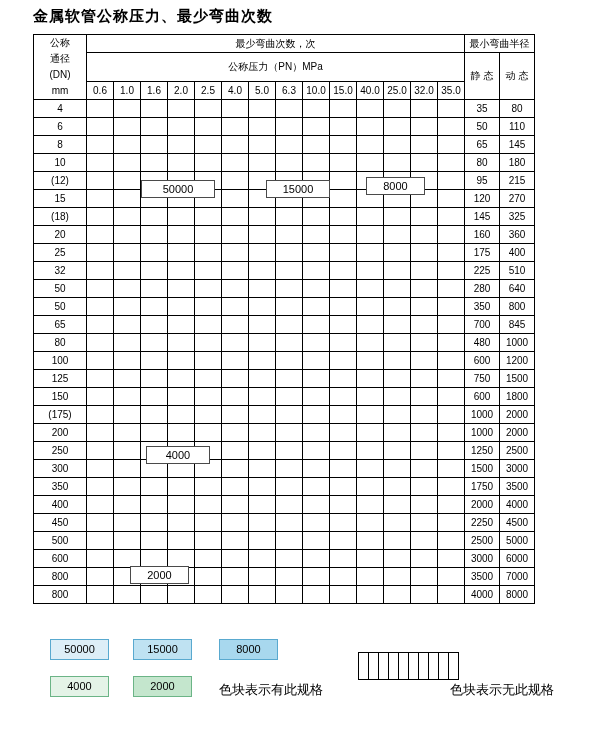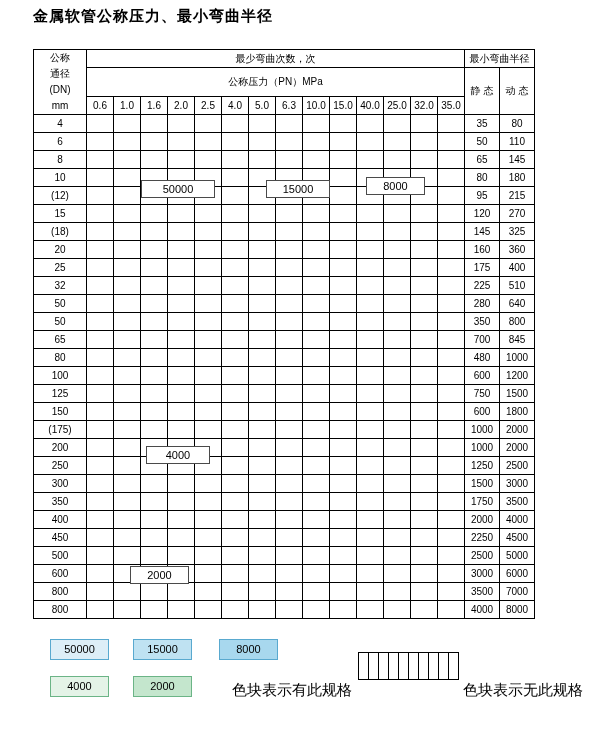--- a/index.html
+++ b/index.html
@@ -23,21 +23,21 @@
     font-weight: bold;
     font-size: 15px;
     letter-spacing: 1px;
     color: #000;
     white-space: nowrap;
   }
   
   table.grid {
     position: absolute;
     left: 33px;
-    top: 49px;
+    top: 34px;
     border-collapse: collapse;
     table-layout: fixed;
     padding-left: 42px;
   }
   table.grid td, table.grid th {
     border: 1px solid #000;
     padding: 0;
     margin: 0;
     font-size: 10px;
     font-weight: normal;
@@ -96,45 +96,44 @@
     color: #000;
     font-family: "Liberation Sans", sans-serif;
   }
   .lg-blue  { background: #ddeef7; border-color:#59a9cf; }
   .lg-blue2 { background: #bfe2f2; border-color:#59a9cf; }
   .lg-blue3 { background: #a8d8ee; border-color:#59a9cf; }
   .lg-green2{ background: #e4f3e7; border-color:#6bb486; }
   .lg-green { background: #c4e6cd; border-color:#6bb486; }
   .legend-text {
     position: absolute;
-    font-size: 15px;
+    font-size: 13px;
     color: #000;
     font-family: "Liberation Sans", sans-serif;
     white-space: nowrap;
-    margin-left: 13px;
   }
   table.legend-grid {
     position: absolute;
     border-collapse: collapse;
     table-layout: fixed;
   }
   table.legend-grid td {
     border: 1px solid #000;
     width: 9px;
     height: 26px;
     padding: 0;
     background: #fff;
   }
 </style>
 </head>
 <body>
 
 <div id="page">
 
-  <div id="title">金属软管公称压力、最小弯曲半径</div>
+  <div id="title">金属软管公称压力、最少弯曲次数</div>
 
   <table class="grid">
     <thead>
       <tr>
         <td class="hdr-dn" rowspan="3">
           <div>公称</div>
           <div>通径</div>
           <div>(DN)</div>
           <div>mm</div>
         </td>

